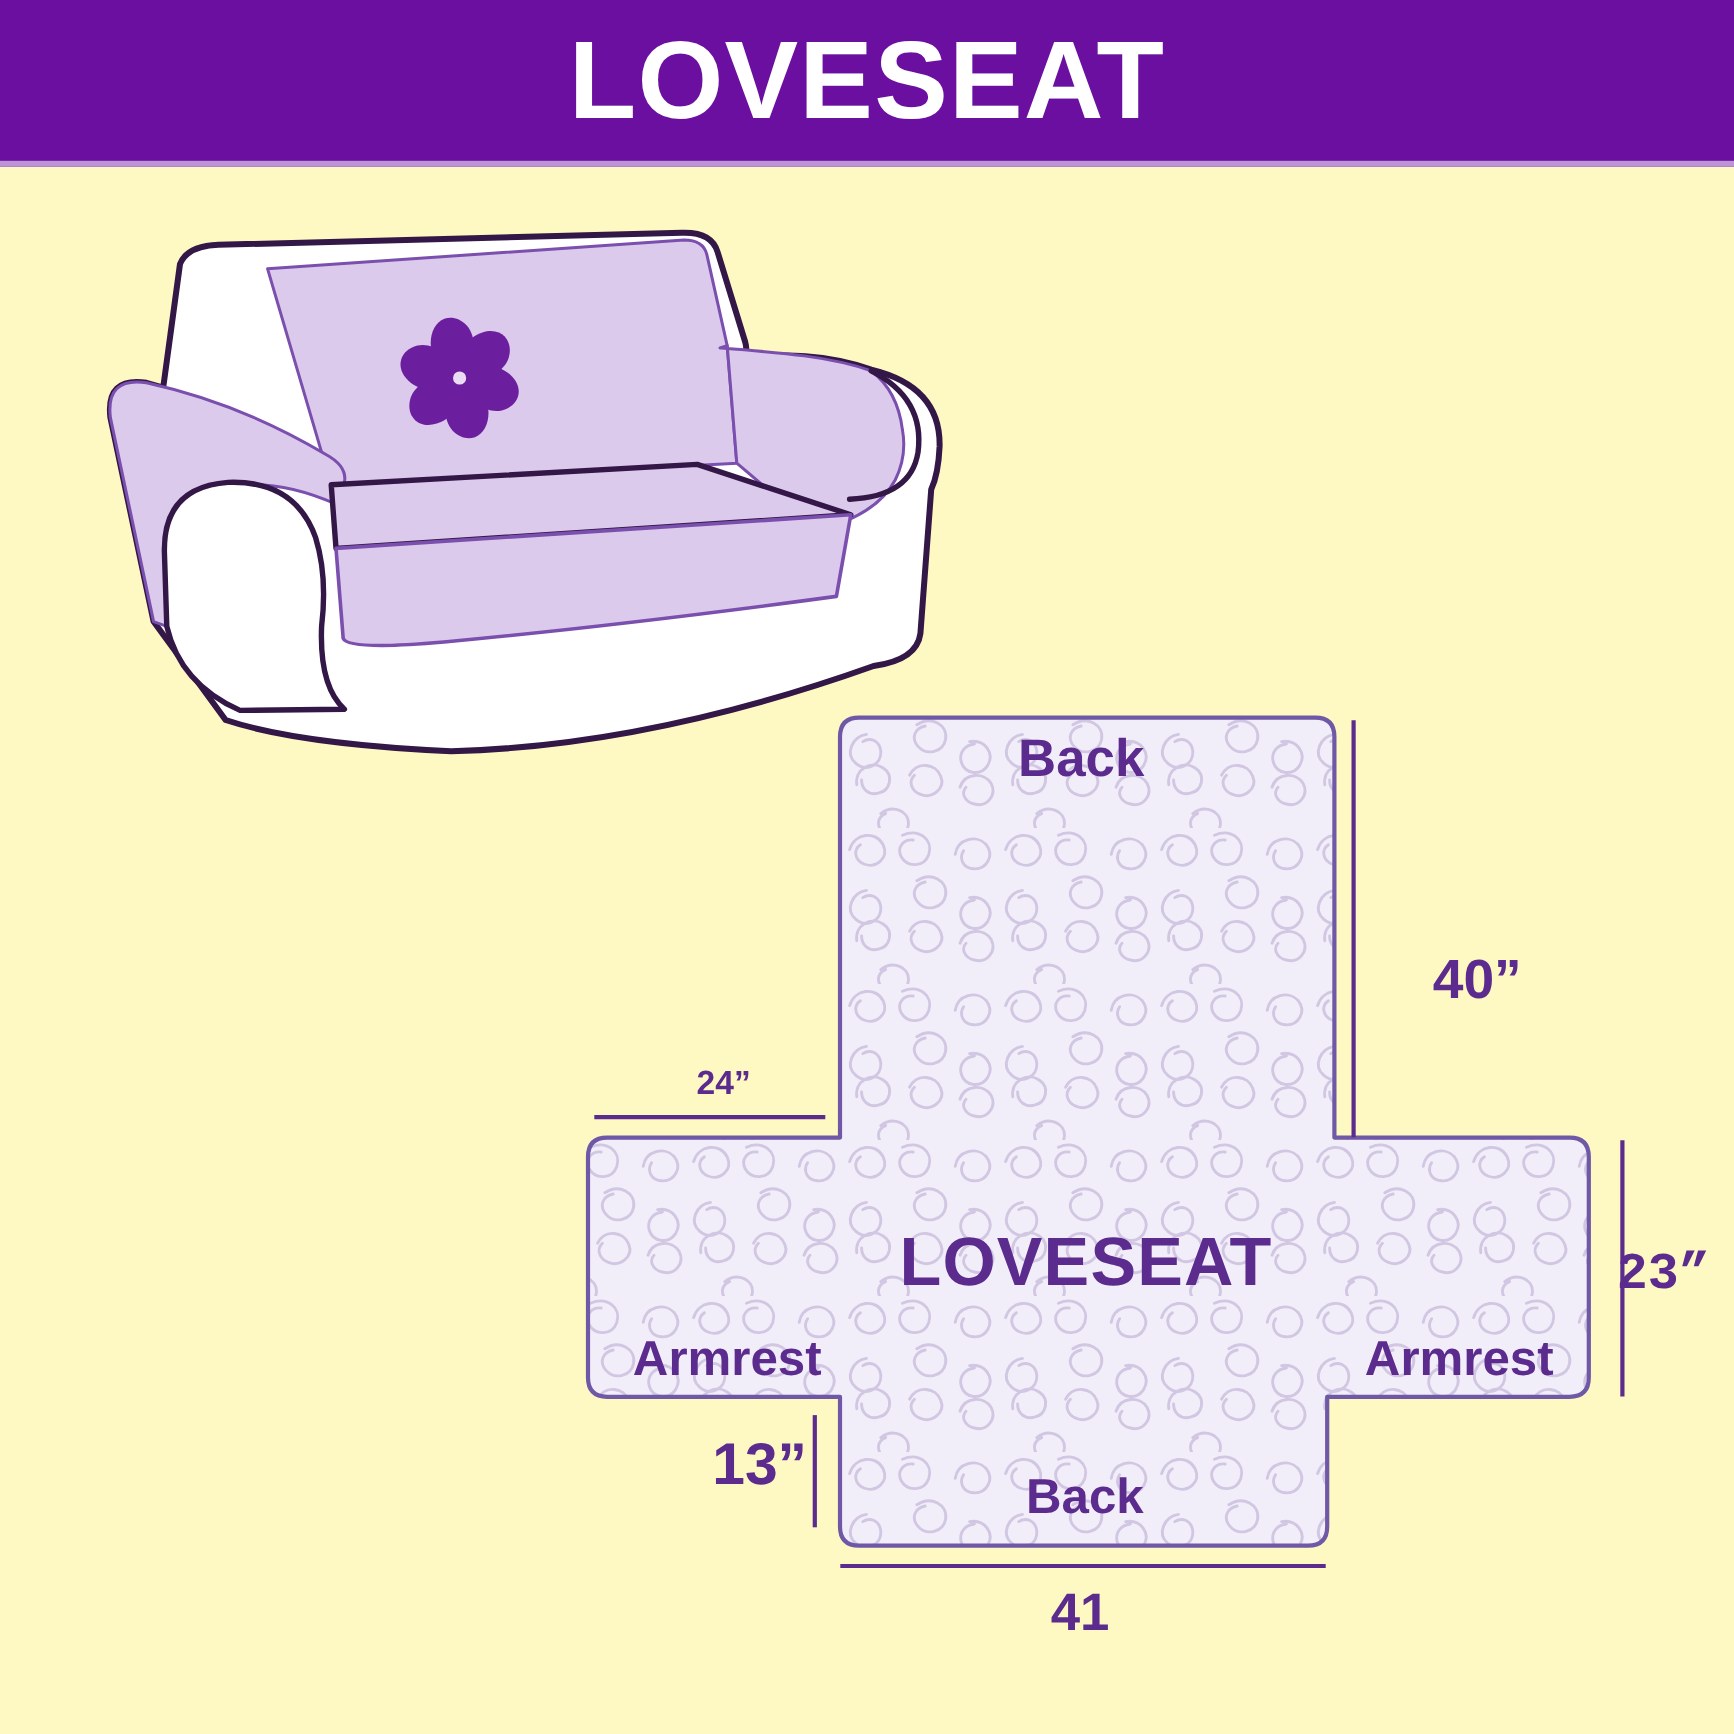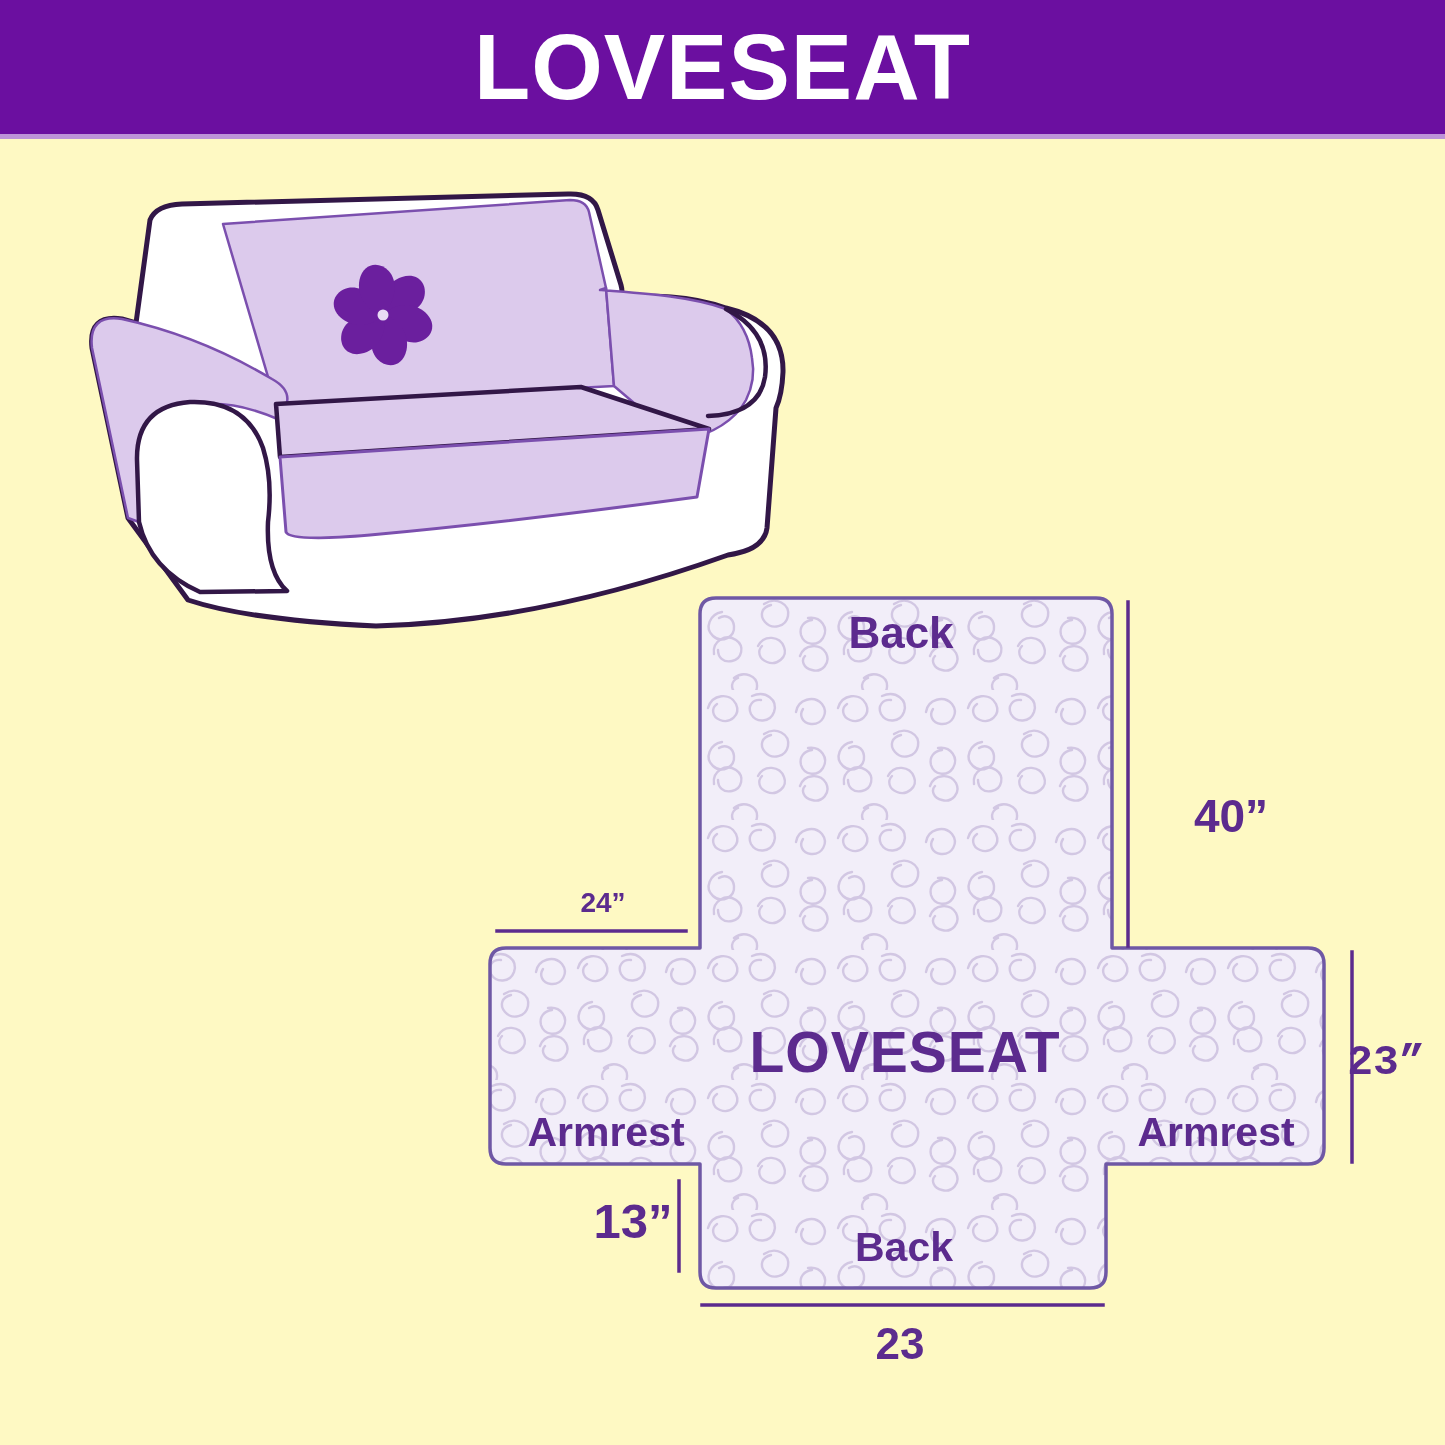--- a/index.html
+++ b/index.html
@@ -115,15 +115,15 @@
 
   <div class="lbl lbl-back">Back</div>
   <div class="lbl lbl-40">40”</div>
   <div class="lbl lbl-24">24”</div>
   <div class="lbl lbl-center">LOVESEAT</div>
   <div class="lbl lbl-23">23”</div>
   <div class="lbl lbl-arm-l">Armrest</div>
   <div class="lbl lbl-arm-r">Armrest</div>
   <div class="lbl lbl-13">13”</div>
   <div class="lbl lbl-front">Back</div>
-  <div class="lbl lbl-46">23</div>
+  <div class="lbl lbl-46">41</div>
 
 </div>
 
 </body></html>

